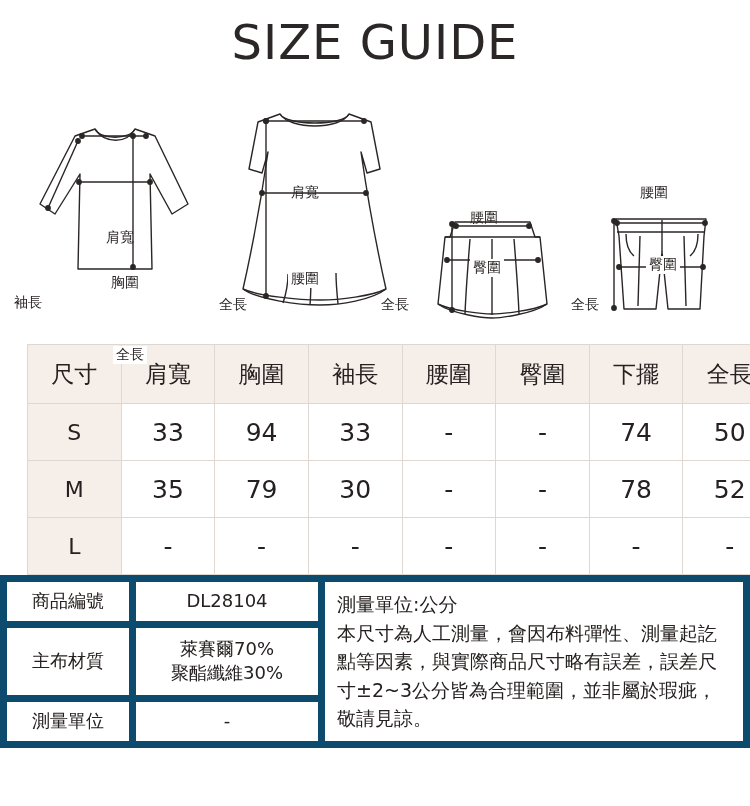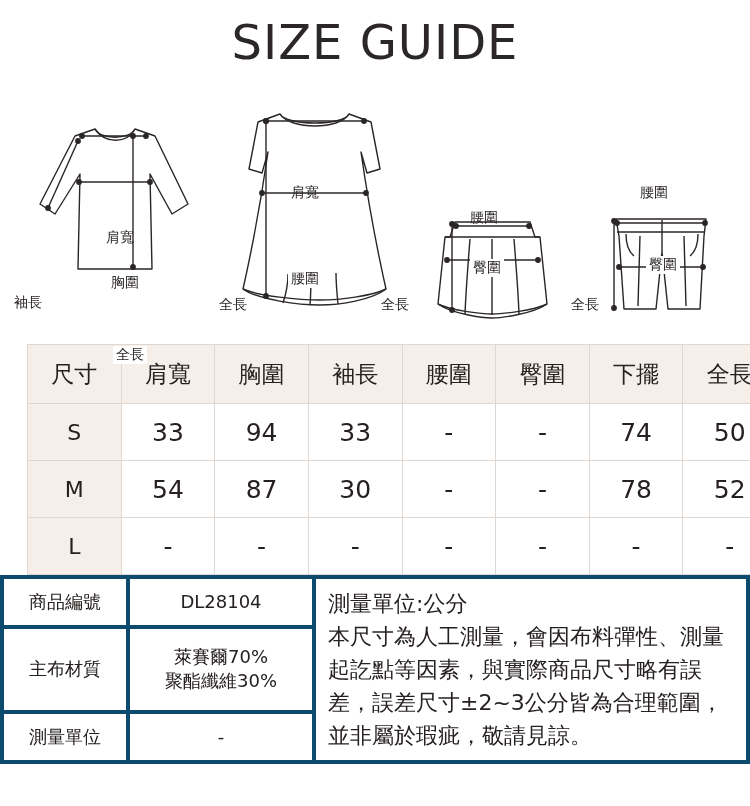--- a/index.html
+++ b/index.html
@@ -76,41 +76,41 @@
     font-size: 22px;
   }
 
   
   table.info {
     border-collapse: collapse;
     width: 750px;
     table-layout: fixed;
   }
   table.info td {
-    border: 4px solid #0c4a6e;
+    border: 7px solid #0c4a6e;
     font-size: 18px;
     color: #262020;
     padding: 4px 6px;
     text-align: center;
     vertical-align: middle;
   }
   table.info td.k {
     width: 110px;
     font-size: 18px;
   }
   table.info td.v {
     width: 170px;
     line-height: 1.35;
   }
   table.info td.note {
     text-align: left;
     vertical-align: top;
     padding: 8px 10px 8px 12px;
     line-height: 1.5;
-    font-size: 22px;
+    font-size: 19px;
   }
 </style>
 </head>
 <body>
 
 <div class="page">
 
   <div class="title">SIZE GUIDE</div>
 
   <div class="illus">
@@ -257,22 +257,22 @@
         <td>33</td>
         <td>94</td>
         <td>33</td>
         <td>-</td>
         <td>-</td>
         <td>74</td>
         <td>50</td>
       </tr>
       <tr>
         <td class="first">M</td>
-        <td>54</td>
-        <td>87</td>
+        <td>35</td>
+        <td>79</td>
         <td>30</td>
         <td>-</td>
         <td>-</td>
         <td>78</td>
         <td>52</td>
       </tr>
       <tr>
         <td class="first">L</td>
         <td>-</td>
         <td>-</td>

